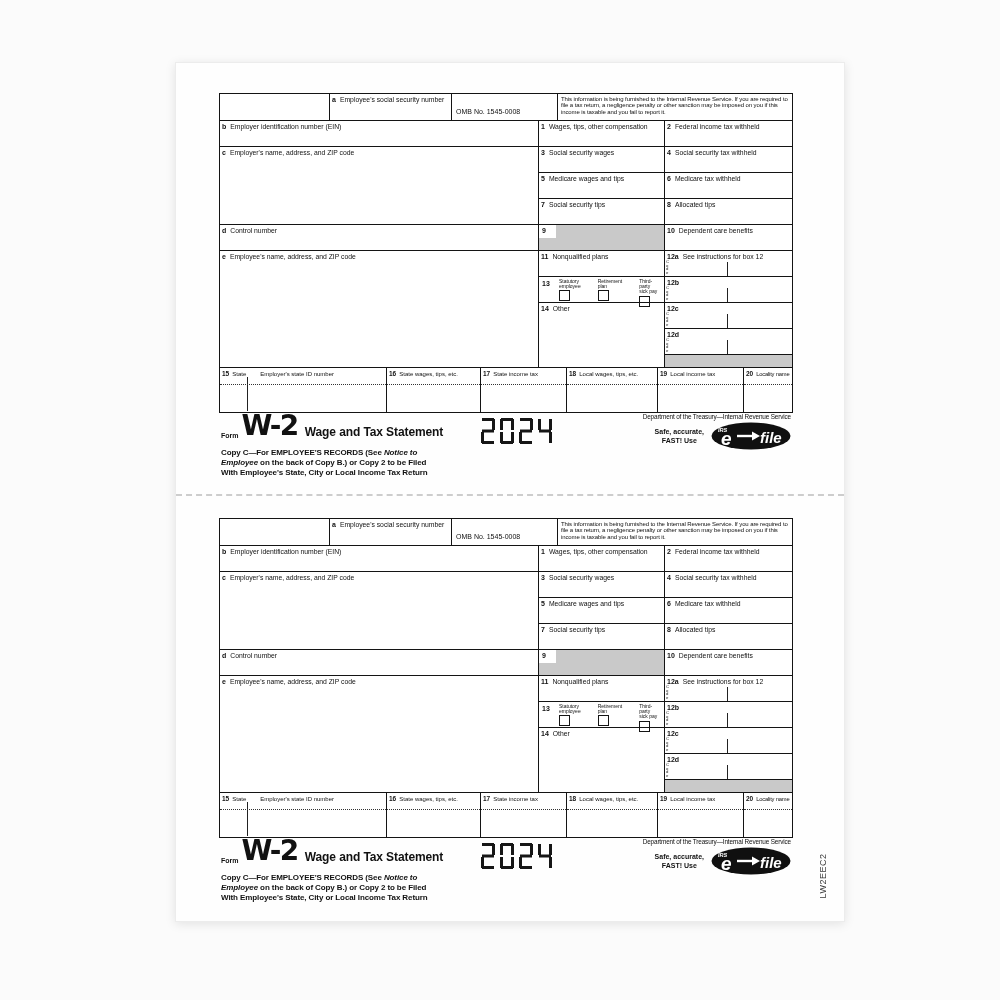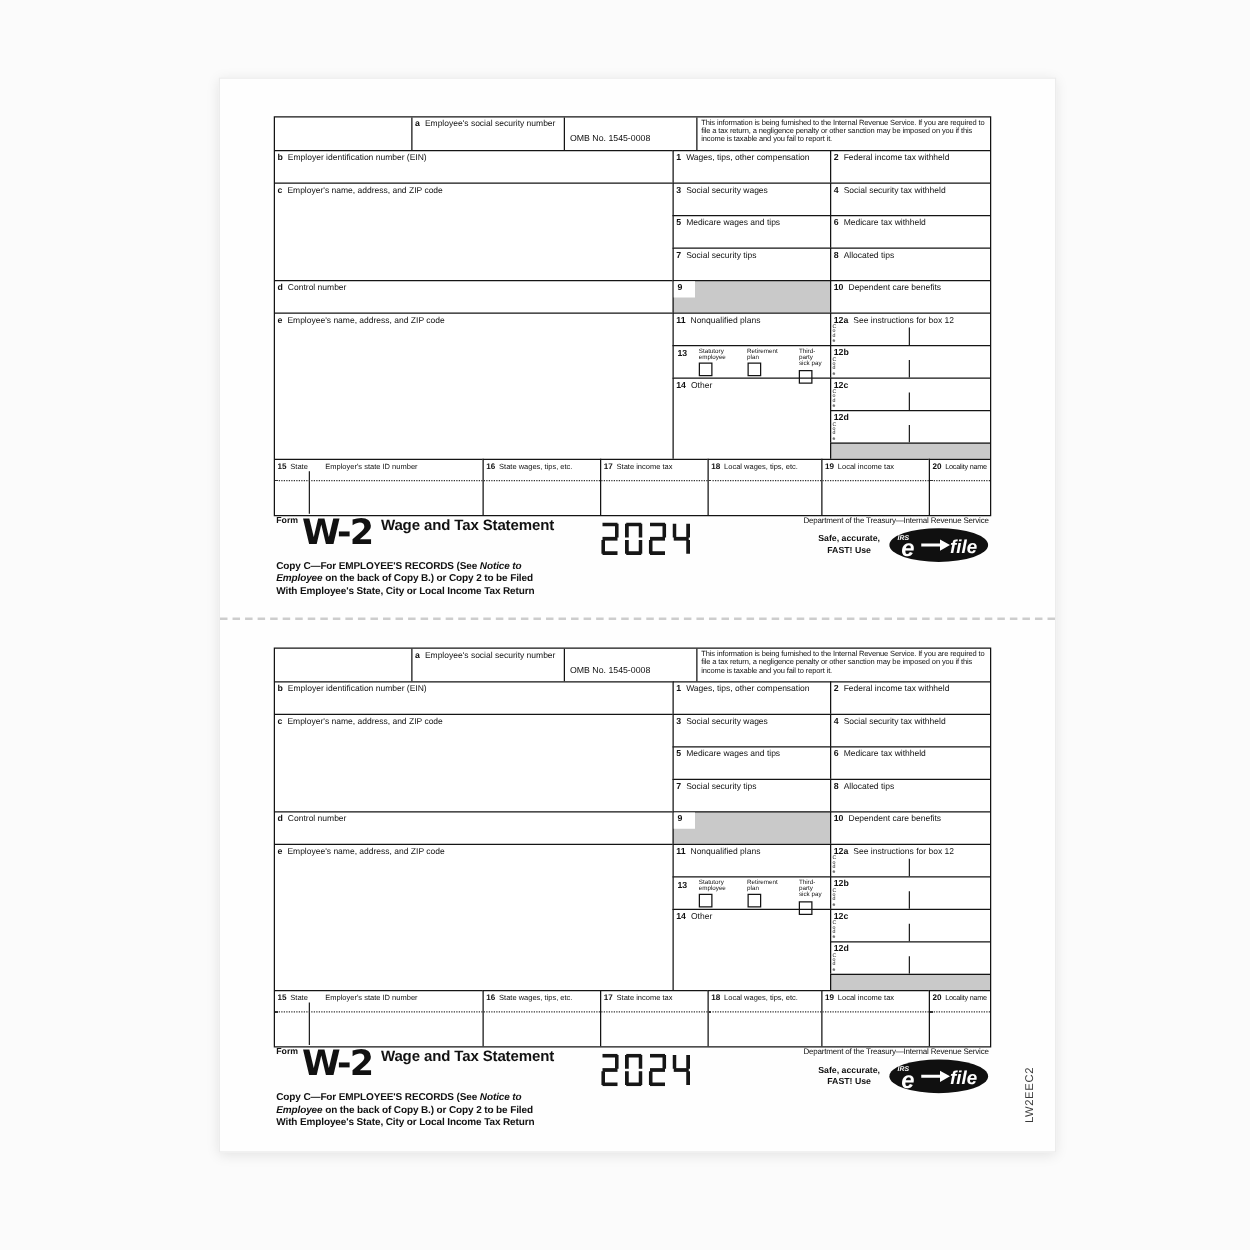--- a/index.html
+++ b/index.html
@@ -27,21 +27,21 @@
   .codevert{position:absolute;left:1px;top:9px;width:4px;font-size:5px;line-height:4.2px;
     word-break:break-all;color:#222;transform:scale(.85);transform-origin:left top;}
   .ckrow{display:flex;margin:0 0 0 18px;gap:17px;}
   .ckcol{display:flex;flex-direction:column;}
   .cklab{font-size:5px;line-height:5.2px;}
   .ckbox{width:11px;height:11px;border:1.5px solid #141414;background:#fff;margin-top:1px;box-sizing:border-box;}
   .s .bnum{font-size:6.5px;margin-right:3px;}
   .s .blab{font-size:6px;white-space:nowrap;}
   .s20 .blab{font-size:5.8px;letter-spacing:-0.2px;}
   
-  .titleline{position:absolute;left:2px;top:320px;display:flex;align-items:flex-start;}
+  .titleline{position:absolute;left:2px;top:320px;display:flex;align-items:flex-end;}
   .fw{font-size:7px;font-weight:bold;margin-right:3px;}
   .w2num{font-size:28px;font-weight:900;letter-spacing:-1.5px;line-height:26px;font-family:"DejaVu Sans",sans-serif;}
   .wts{font-size:12px;font-weight:bold;margin-left:7px;letter-spacing:-0.1px;}
   .year7{position:absolute;left:262px;top:325px;display:flex;gap:5px;}
   .rightblk{position:absolute;left:394px;top:320px;width:178px;}
   .dept{font-size:6.4px;white-space:nowrap;text-align:right;letter-spacing:-0.15px;}
   .safe-row{display:flex;justify-content:flex-end;align-items:center;margin-top:2px;}
   .safe{font-weight:bold;font-size:7px;text-align:center;line-height:9px;margin-right:7px;}
   .efile{width:80px;height:28px;}
   .copyblk{position:absolute;left:2px;top:355px;width:270px;font-size:8px;font-weight:bold;line-height:10px;letter-spacing:-0.1px;}

